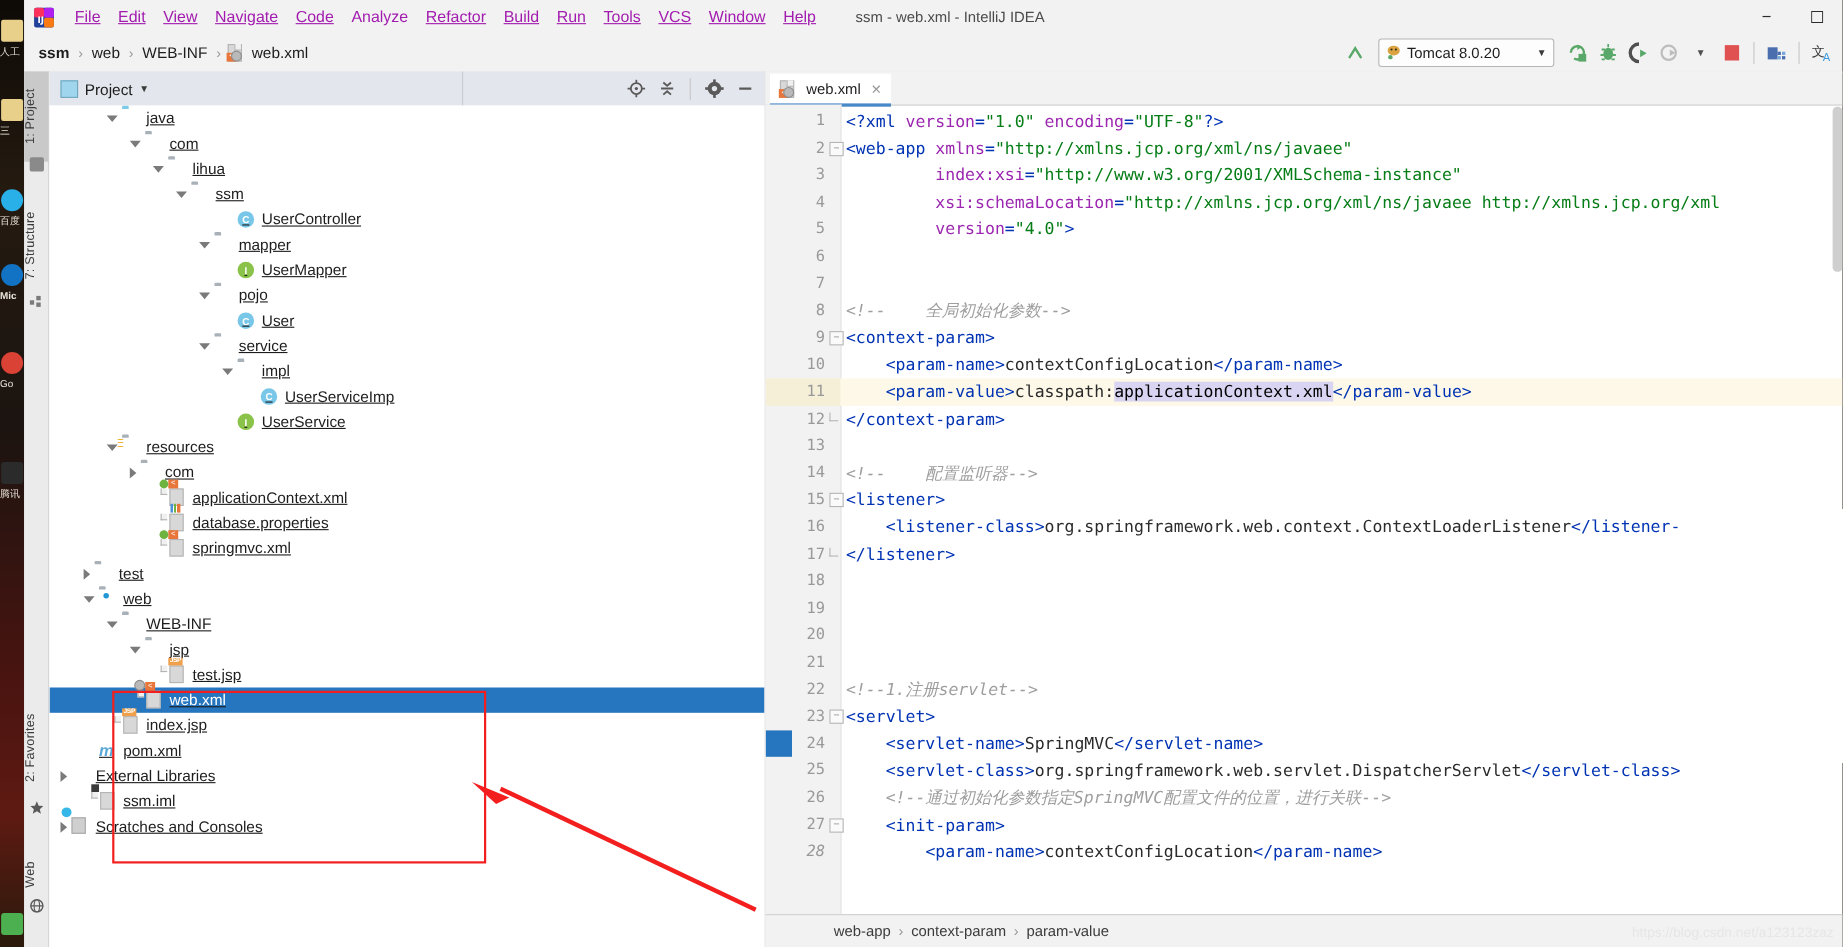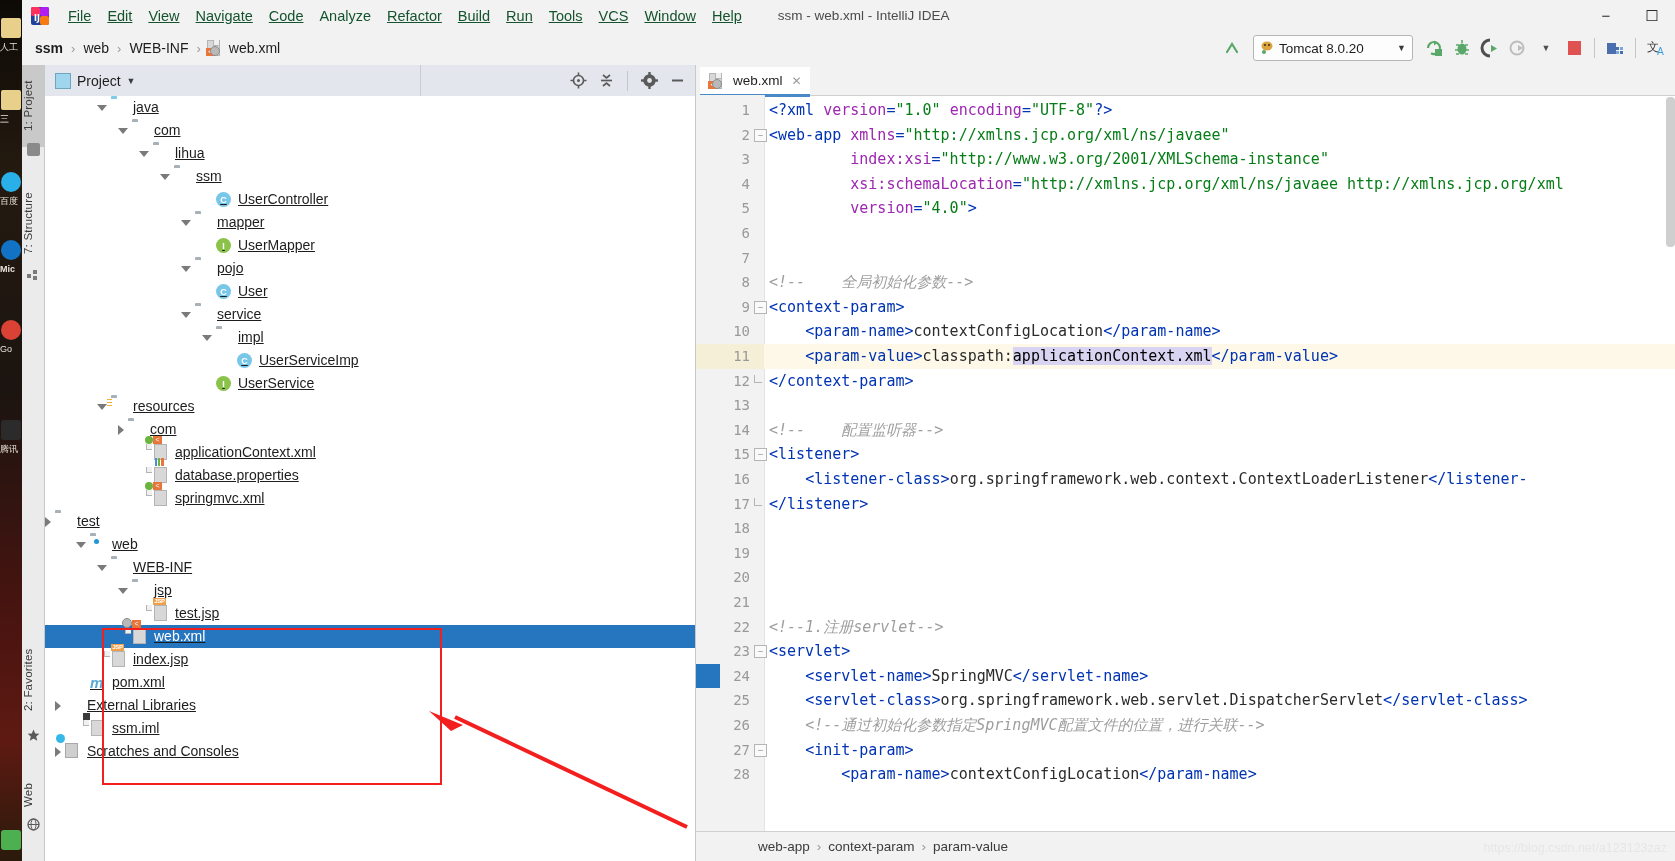--- a/index.html
+++ b/index.html
@@ -42,21 +42,21 @@
     position: absolute; left: 0; top: 0;
     width: 1653px; height: 31px;
     background: #f2f2f2;
     display: flex; align-items: center;
   }
   .app-logo {
     width: 20px; height: 20px; margin-left: 8px; margin-right: 10px;
     position: relative; flex: none;
   }
   .menu-item {
-    font-size: 14.5px; color: #14532d; padding: 2px 8px;
+    font-size: 14.5px; color: #a21caf; padding: 2px 8px;
     cursor: default; white-space: nowrap;
   }
   .menu-item u { text-decoration: underline; }
   .win-title {
     margin-left: 28px; font-size: 13.5px; color: #4b4b4b; white-space: nowrap;
   }
   .win-ctrls {
     position: absolute; right: 0; top: 0; height: 31px;
     display: flex; align-items: center;
   }
@@ -592,21 +592,21 @@
           <div class="node" style="padding-left: 94px;">
             <span class="arrow none"></span>
             <span class="nico"><span class="ic-xml"><span class="pg"></span><span class="fold"></span><span class="props"></span></span></span>
             <span class="nlabel">database.properties</span>
           </div>
           <div class="node" style="padding-left: 94px;">
             <span class="arrow none"></span>
             <span class="nico"><span class="ic-xml"><span class="pg"></span><span class="fold"></span><span class="tag">&lt;</span><span class="spring"></span></span></span>
             <span class="nlabel">springmvc.xml</span>
           </div>
-          <div class="node" style="">
+          <div class="node" style="padding-left: 31px;">
             <span class="arrow right"></span>
             <span class="nico"><span class="ic-folder"></span></span>
             <span class="nlabel">test</span>
           </div>
           <div class="node" style="padding-left: 31px;">
             <span class="arrow down"></span>
             <span class="nico"><span class="ic-folder"><span class="dotb"></span></span></span>
             <span class="nlabel">web</span>
           </div>
           <div class="node" style="padding-left: 52px;">
@@ -733,21 +733,21 @@
           <div class="linemark" style="top: 568.8px;"></div>
           <div class="ln" style="top: 568.8px;">24</div>
           <div class="cl" style="top: 568.8px;"><span class="txt">    </span><span class="tag">&lt;servlet-name&gt;</span><span class="txt">SpringMVC</span><span class="tag">&lt;/servlet-name&gt;</span></div>
           <div class="ln" style="top: 593.4px;">25</div>
           <div class="cl" style="top: 593.4px;"><span class="txt">    </span><span class="tag">&lt;servlet-class&gt;</span><span class="txt">org.springframework.web.servlet.DispatcherServlet</span><span class="tag">&lt;/servlet-class&gt;</span></div>
           <div class="ln" style="top: 618px;">26</div>
           <div class="cl" style="top: 618px;"><span class="txt">    </span><span class="cmt">&lt;!--通过初始化参数指定SpringMVC配置文件的位置，进行关联--&gt;</span></div>
           <div class="ln" style="top: 642.6px;">27</div>
           <div class="fold-marker fold-open" style="top: 648.6px; left: 58px;">−</div>
           <div class="cl" style="top: 642.6px;"><span class="txt">    </span><span class="tag">&lt;init-param&gt;</span></div>
-          <div class="ln" style="top: 667.2px;">28</div>
+          <div class="ln" style="top: 667.2px; font-style: italic;">28</div>
           <div class="cl" style="top: 667.2px;"><span class="txt">        </span><span class="tag">&lt;param-name&gt;</span><span class="txt">contextConfigLocation</span><span class="tag">&lt;/param-name&gt;</span></div>
         </div>
       <div class="scroll-thumb"></div>
 
       <div class="bcbar">
         <span>web-app</span>
         <span class="bc-sep">›</span>
         <span>context-param</span>
         <span class="bc-sep">›</span>
         <span>param-value</span>

